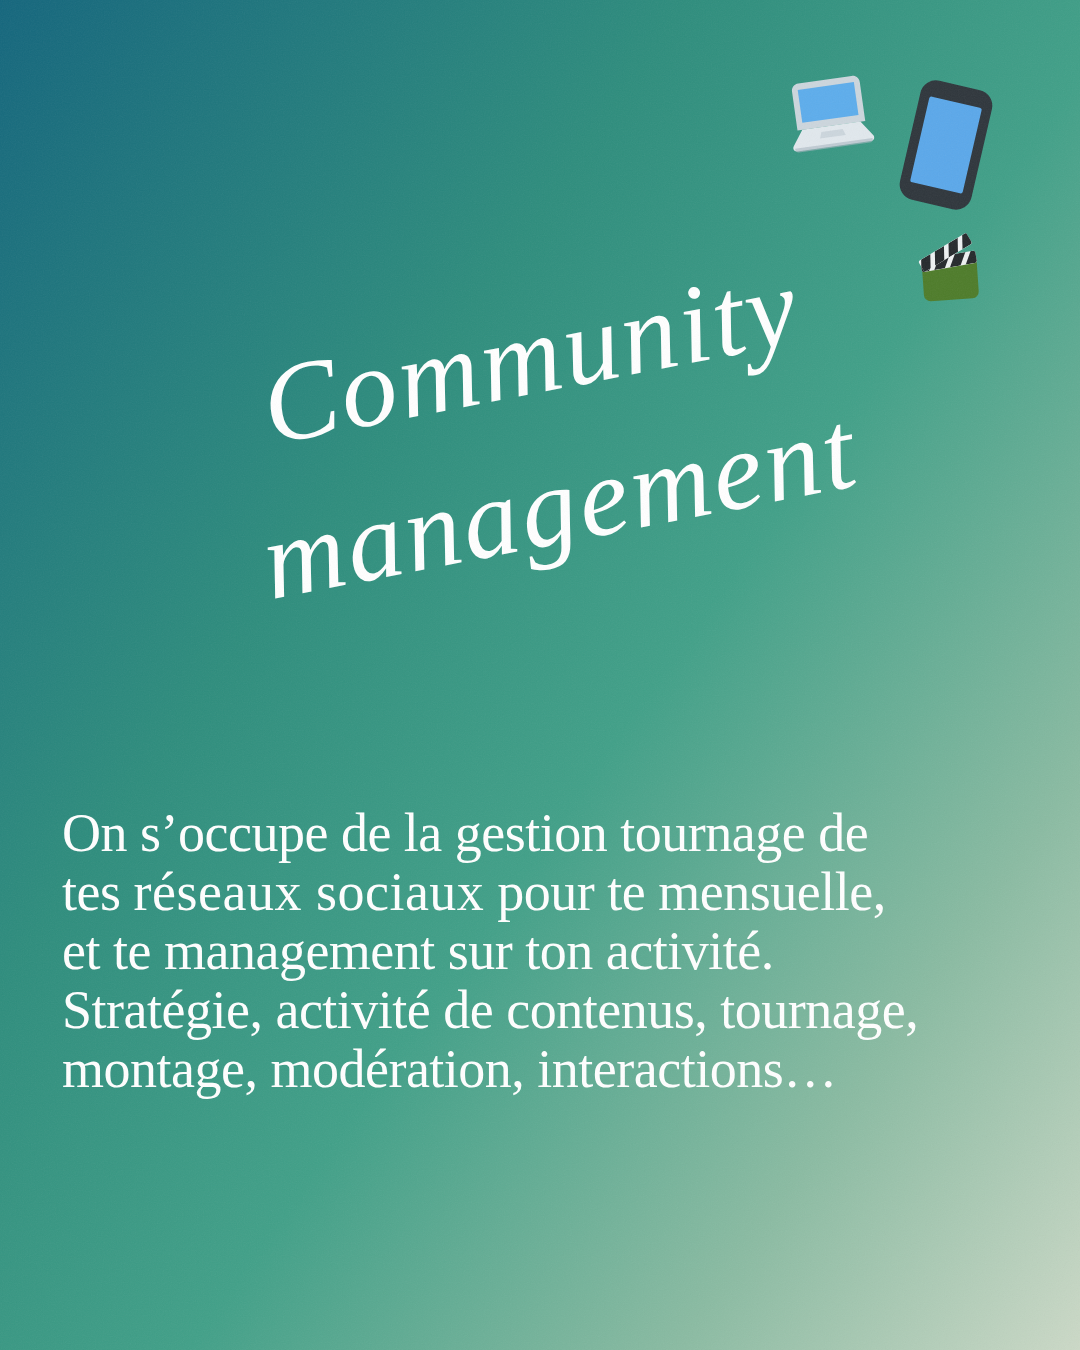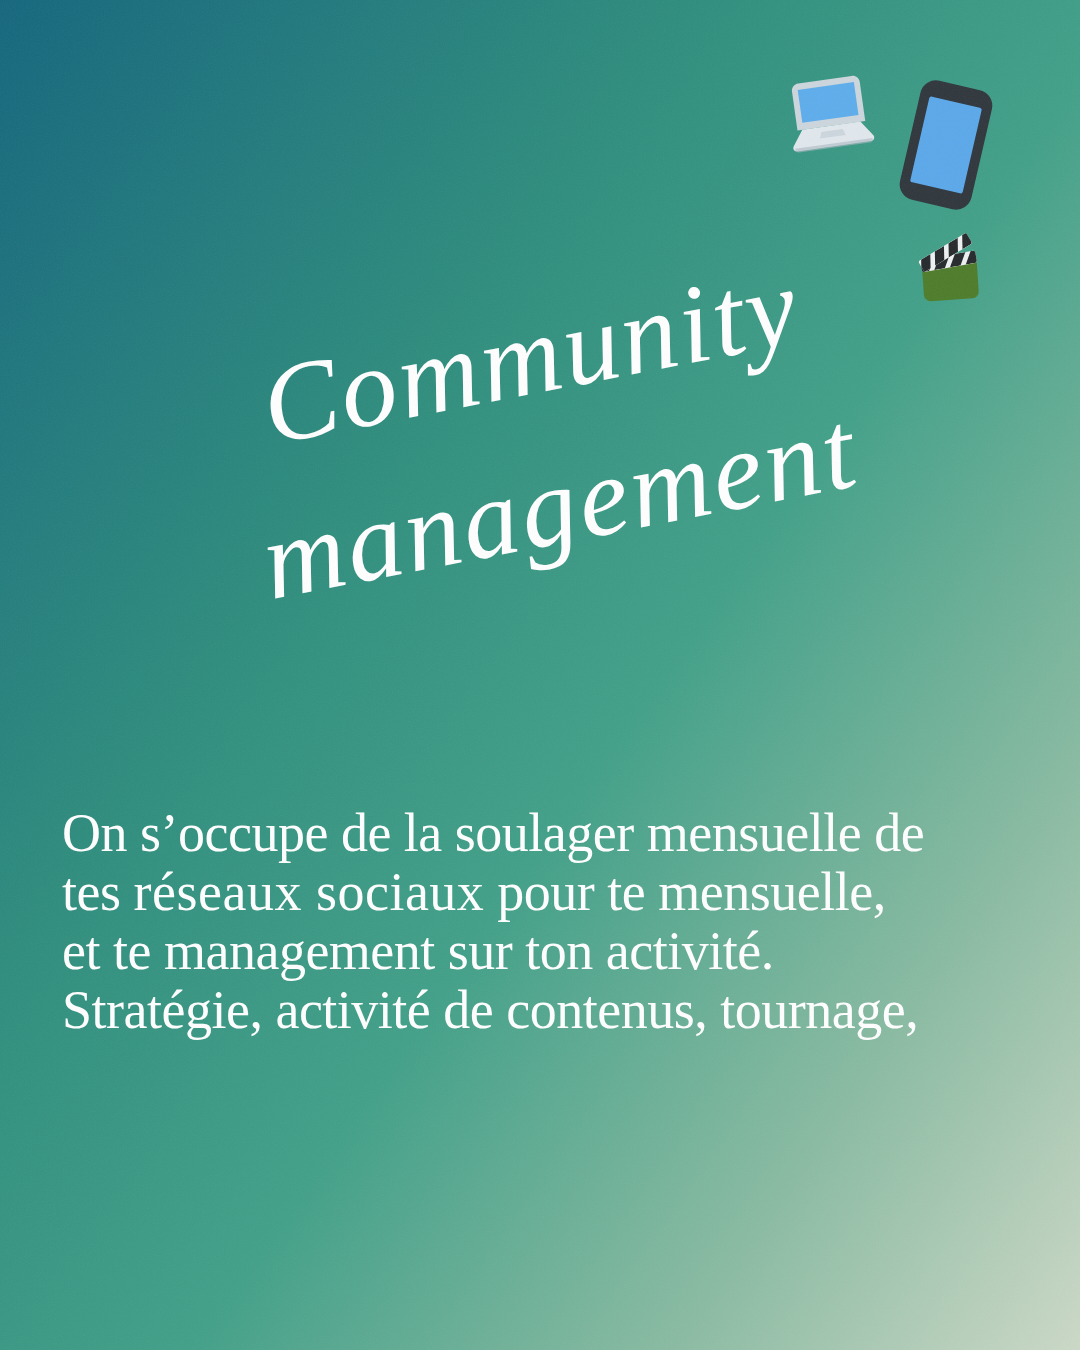--- a/index.html
+++ b/index.html
@@ -121,30 +121,33 @@
     </svg>
   </div>
 
   <div class="title">
     <div>Community</div>
     <div>management</div>
   </div>
 
   <div class="body-copy">
     <div class="line">
-      <span>On s’occupe de la soulager mensuelle de</span>
+      <span>On s’occupe de la gestion tournage de</span>
     </div>
     <div class="line">
       <span>tes </span><span class="bold">réseaux sociaux</span><span> pour te mensuelle,</span>
     </div>
     <div class="line">
       <span>et te management sur ton activité.</span>
     </div>
     <div class="line">
       <span>Stratégie, activité de contenus, tournage,</span>
+    </div>
+    <div class="line">
+      <span>montage, modération, interactions…</span>
     </div>
   </div>
 
   <svg class="grain" xmlns="http://www.w3.org/2000/svg">
     <filter id="grainF">
       <feTurbulence type="fractalNoise" baseFrequency="0.85" numOctaves="2" stitchTiles="stitch"></feTurbulence>
       <feColorMatrix type="saturate" values="0"></feColorMatrix>
     </filter>
     <rect width="100%" height="100%" filter="url(#grainF)" opacity="0.07"></rect>
   </svg>

